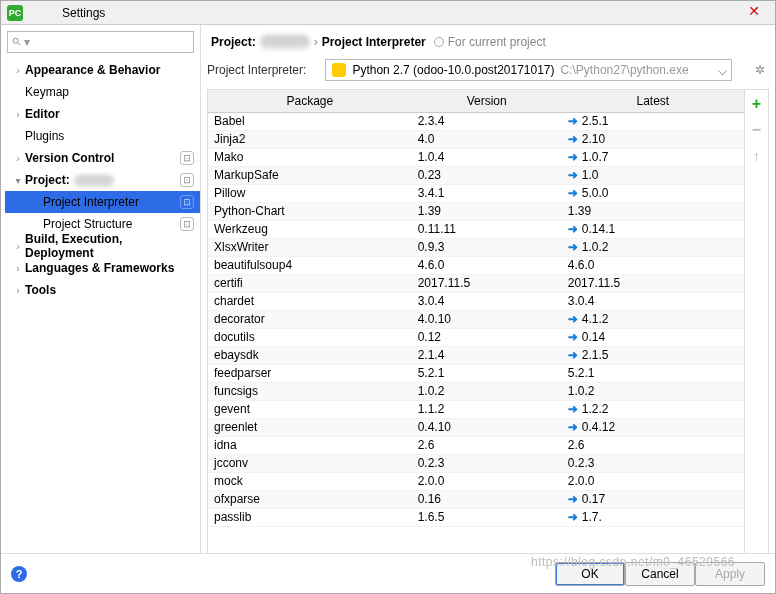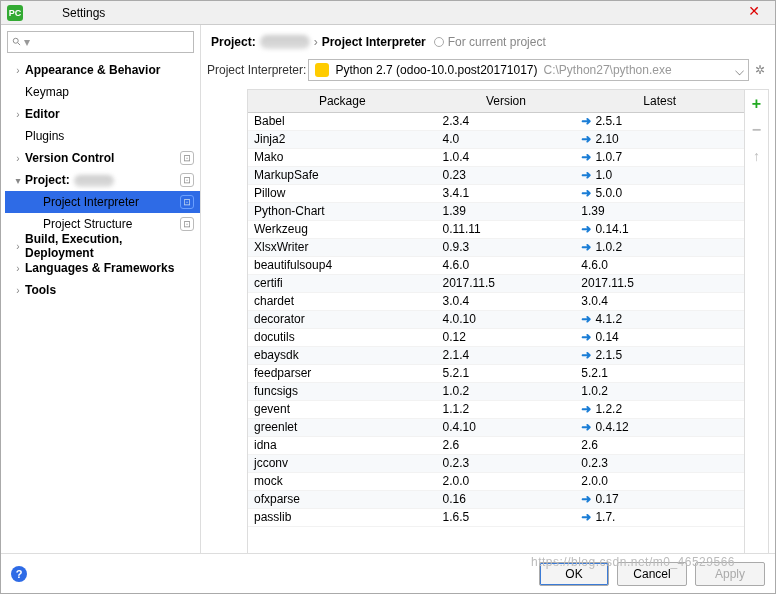--- a/index.html
+++ b/index.html
@@ -97,21 +97,21 @@
     height:22px; display:flex; align-items:center; gap:4px;
     color:#000; font-size:12px; padding:2px 4px;
   }
   .crumb .blob{
     width:50px;height:14px;background:linear-gradient(#ccc,#ddd);
     filter:blur(2px);border-radius:7px;
   }
   .crumb .for-cur { color:#888; margin-left:4px; display:flex;align-items:center;gap:4px;}
   .crumb .ring{ width:10px;height:10px;border:1px solid #aaa;border-radius:50%;display:inline-block;}
   .interp-row {
-    display:flex; align-items:center; gap:2px;
+    display:flex; align-items:center; gap:19px;
     margin:6px 0 8px 0;
   }
   .interp-row label{ color:#333;}
   .interp-dd {
     flex:1; height:22px; border:1px solid #bbb;
     display:flex; align-items:center; padding:0 6px;
     background:#fff;
     position:relative;
   }
   .interp-dd .pyicon{
@@ -120,21 +120,20 @@
   .interp-dd .path{color:#999;margin-left:6px;}
   .interp-dd .dd-chev{
     position:absolute; right:4px; top:4px; color:#666; font-size:12px;
   }
   .gear{ width:18px;height:18px;display:flex;align-items:center;justify-content:center;color:#888;}
   .table-wrap{
     border:1px solid #ddd;
     flex:1;
     display:flex;
     overflow:hidden;
-    margin-left:40px;
   }
   .table-scroll{
     flex:1; overflow:auto;
   }
   table{ border-collapse:collapse; width:100%; table-layout:fixed;}
   thead th{
     background:#f0f0f0;
     border-bottom:1px solid #ccc;
     height:22px;
     font-weight:normal;
@@ -168,21 +167,21 @@
     height:40px; border-top:1px solid #ddd;
     display:flex; align-items:center;
     padding:0 10px;
     background:#fff;
   }
   .help{
     width:16px;height:16px;border-radius:50%;
     background:#2e6be6;color:#fff;display:flex;
     align-items:center;justify-content:center;font-size:11px;font-weight:bold;
   }
-  .btns{ margin-left:auto; display:flex; gap:8px;padding-left:39px;}
+  .btns{ margin-left:auto; display:flex; padding-left:39px;}
   .btn{
     min-width:70px;height:24px;border:1px solid #aaa;background:#f4f4f4;
     display:flex;align-items:center;justify-content:center;
     border-radius:2px; cursor:pointer; color:#000;
   }
   .btn.primary{ box-shadow:0 0 0 1px #3b7bd6 inset;}
   .btn.disabled{ color:#aaa;}
   .watermark{
     position:absolute; right:40px; bottom:24px;
     color:#bbb; font-size:12px; pointer-events:none;

